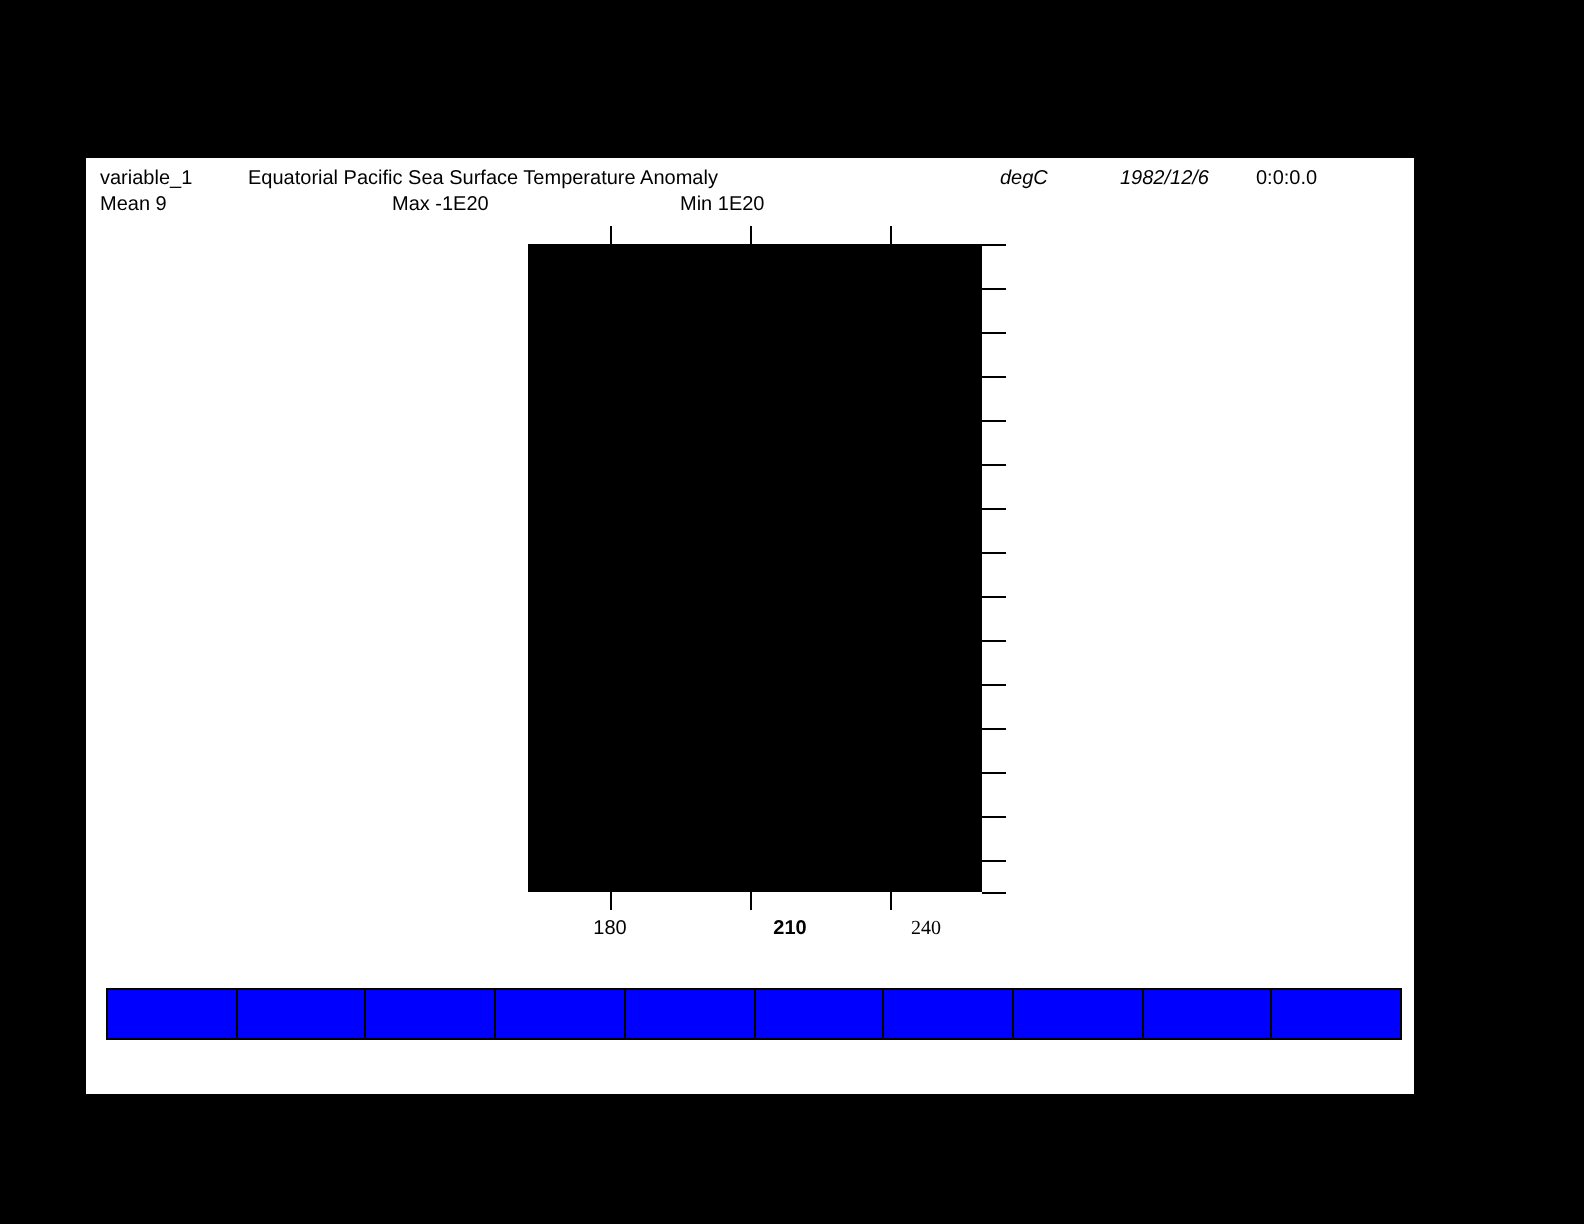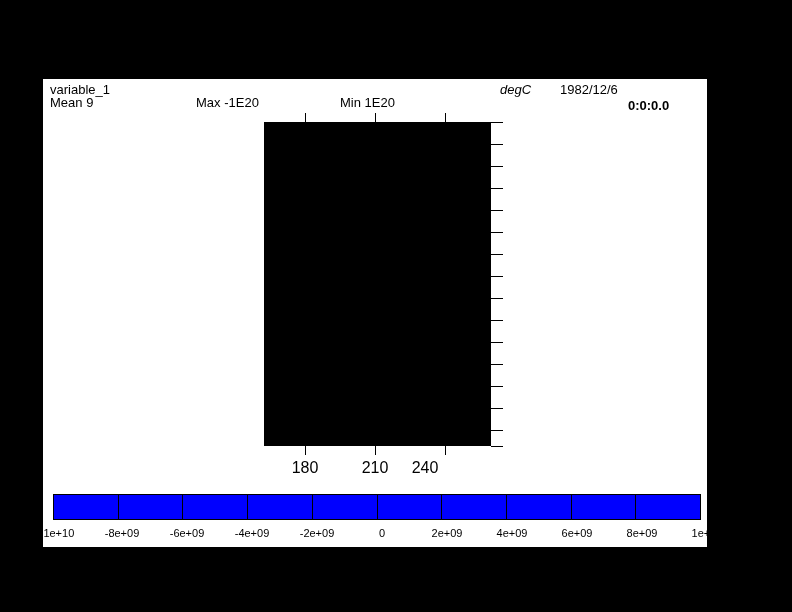--- a/index.html
+++ b/index.html
@@ -25,29 +25,29 @@
     left: 43px;
     top: 79px;
     width: 664px;
     height: 468px;
     background: #ffffff;
   }
   
   .hdr {
     position: absolute;
     color: #000000;
-    font-size: 13px;
+    font-size: 10px;
     line-height: 12px;
     white-space: nowrap;
   }
   .hdr-var   { left: 50px;  top: 84px; }
   .hdr-title { left: 124px; top: 84px; }
   .hdr-units { left: 500px; top: 84px; font-style: italic; }
-  .hdr-date  { left: 560px; top: 84px; }
-  .hdr-time  { left: 628px; top: 100px; font-weight: bold; }
+  .hdr-date  { left: 560px; top: 84px; font-style: italic; }
+  .hdr-time  { left: 628px; top: 84px; }
   .hdr-mean  { left: 50px;  top: 97px; }
   .hdr-max   { left: 196px; top: 97px; }
   .hdr-min   { left: 340px; top: 97px; }
 
   
   .map-panel {
     position: absolute;
     left: 264px;
     top: 122px;
     width: 227px;
@@ -75,21 +75,21 @@
     position: absolute;
     top: 446px;
     width: 1px;
     height: 9px;
     background: #000000;
   }
   .xlabel {
     position: absolute;
     top: 459px;
     color: #000000;
-    font-size: 16px;
+    font-size: 10px;
     text-align: center;
     width: 40px;
     white-space: nowrap;
   }
 
   
   .cbar {
     position: absolute;
     left: 53px;
     top: 494px;
@@ -124,20 +124,21 @@
 </style>
 </head>
 <body>
 
 <div id="stage">
 
   <div class="page-canvas">
   </div>
 
   <div class="hdr hdr-var">variable_1</div>
+  <div class="hdr hdr-title">Equatorial Pacific Sea Surface Temperature Anomaly</div>
   <div class="hdr hdr-units">degC</div>
   <div class="hdr hdr-date">1982/12/6</div>
   <div class="hdr hdr-time">0:0:0.0</div>
   <div class="hdr hdr-mean">Mean 9</div>
   <div class="hdr hdr-max">Max -1E20</div>
   <div class="hdr hdr-min">Min 1E20</div>
 
   <div class="map-panel"></div>
 
   <div class="tick-right" style="top:122px;"></div>
@@ -159,43 +160,30 @@
 
   <div class="tick-top" style="left:305px;"></div>
   <div class="tick-top" style="left:375px;"></div>
   <div class="tick-top" style="left:445px;"></div>
 
   <div class="tick-bottom" style="left:305px;"></div>
   <div class="tick-bottom" style="left:375px;"></div>
   <div class="tick-bottom" style="left:445px;"></div>
 
   <div class="xlabel" style="left:285px;">180</div>
-  <div class="xlabel" style="left:355px;">210</div>
-  <div class="xlabel" style="left:405px;">240</div>
+  <div class="xlabel" style="left:375px;font-weight:bold;">210</div>
+  <div class="xlabel" style="left:443px;font-family:Liberation Serif, serif;">240</div>
 
   <div class="cbar">
     <div class="cbar-cell"></div>
     <div class="cbar-cell"></div>
     <div class="cbar-cell"></div>
     <div class="cbar-cell"></div>
     <div class="cbar-cell"></div>
     <div class="cbar-cell"></div>
     <div class="cbar-cell"></div>
     <div class="cbar-cell"></div>
     <div class="cbar-cell"></div>
     <div class="cbar-cell"></div>
   </div>
 
-  <div class="cbar-labels">
-    <div class="cbar-label" style="left:18px;">-1e+10</div>
-    <div class="cbar-label" style="left:83px;">-8e+09</div>
-    <div class="cbar-label" style="left:148px;">-6e+09</div>
-    <div class="cbar-label" style="left:213px;">-4e+09</div>
-    <div class="cbar-label" style="left:278px;">-2e+09</div>
-    <div class="cbar-label" style="left:343px;">0</div>
-    <div class="cbar-label" style="left:408px;">2e+09</div>
-    <div class="cbar-label" style="left:473px;">4e+09</div>
-    <div class="cbar-label" style="left:538px;">6e+09</div>
-    <div class="cbar-label" style="left:603px;">8e+09</div>
-    <div class="cbar-label" style="left:668px;">1e+10</div>
-  </div>
 
 </div>
 
 </body></html>

